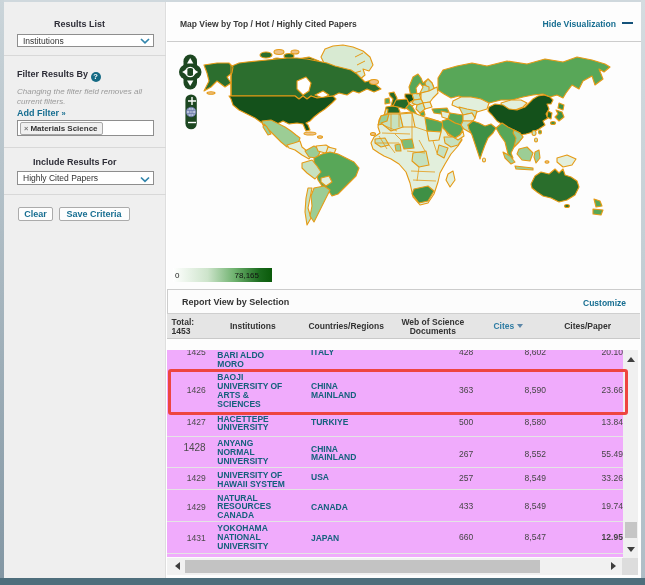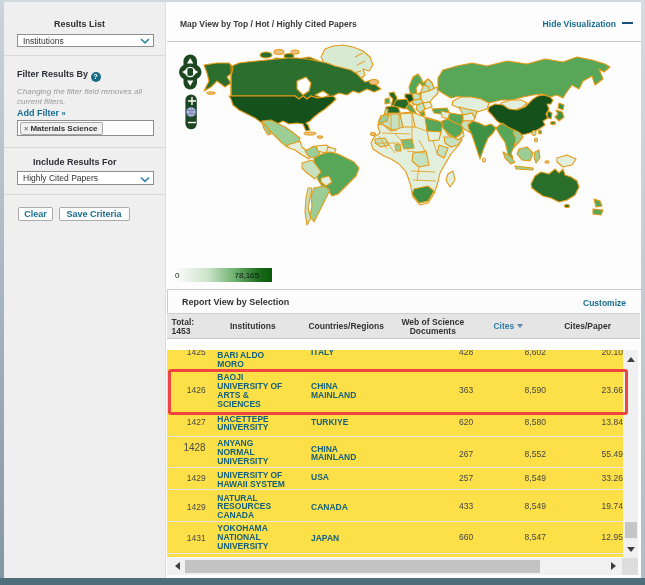--- a/index.html
+++ b/index.html
@@ -203,38 +203,38 @@
       <span class="c">Customize</span>
     </div>
   <div class="thead">
     <div style="position:absolute;left:4.6px;top:3.5px;line-height:9px;">Total:<br>1453</div>
     <div style="position:absolute;left:55.8px;top:7.2px;width:60px;text-align:center;">Institutions</div>
     <div style="position:absolute;left:139.2px;top:7.2px;width:80px;text-align:center;">Countries/Regions</div>
     <div style="position:absolute;left:230.8px;top:3.5px;width:70px;text-align:center;line-height:9px;">Web of Science<br>Documents</div>
     <div style="position:absolute;left:311px;top:7.2px;width:60px;text-align:center;color:#2E7CA3;">Cites <span style="display:inline-block;width:0;height:0;border-left:3px solid transparent;border-right:3px solid transparent;border-top:4px solid #5C87A8;vertical-align:1px;"></span></div>
     <div style="position:absolute;left:390.6px;top:7.2px;width:60px;text-align:center;">Cites/Paper</div>
   </div>
-  <div style="position:absolute;left:0;top:347.8px;width:456.3px;height:207.7px;overflow:hidden;background:#fde047;">
+  <div style="position:absolute;left:0;top:347.8px;width:456.3px;height:207.7px;overflow:hidden;background:#f0abfc;">
     <div style="position:absolute;left:0;top:-347.8px;width:456.3px;height:585px;">
 <div style="position:absolute;top:345.7px;line-height:8.8px;color:#4A4A4A;font-size:8.5px;left:2.7px;width:36px;text-align:right;">1425</div>
 <div style="position:absolute;top:348.8px;line-height:8.8px;color:#15617D;font-weight:bold;font-size:8.5px;left:50.3px;">BARI ALDO<br>MORO</div>
 <div style="position:absolute;top:345.7px;line-height:8.8px;color:#15617D;font-weight:bold;font-size:8.5px;left:144.0px;">ITALY</div>
 <div style="position:absolute;top:345.7px;line-height:8.8px;color:#454545;font-size:8.5px;left:256.3px;width:50px;text-align:right;">428</div>
 <div style="position:absolute;top:345.7px;line-height:8.8px;color:#454545;font-size:8.5px;left:328.9px;width:50px;text-align:right;">8,602</div>
 <div style="position:absolute;top:345.7px;line-height:8.8px;color:#454545;font-size:8.5px;left:405.9px;width:50px;text-align:right;">20.10</div>
 <div style="position:absolute;top:384.1px;line-height:8.8px;color:#4A4A4A;font-size:8.5px;left:2.7px;width:36px;text-align:right;">1426</div>
 <div style="position:absolute;top:371.4px;line-height:8.8px;color:#15617D;font-weight:bold;font-size:8.5px;left:50.3px;">BAOJI<br>UNIVERSITY OF<br>ARTS &amp;<br>SCIENCES</div>
 <div style="position:absolute;top:380.4px;line-height:8.8px;color:#15617D;font-weight:bold;font-size:8.5px;left:144.0px;">CHINA<br>MAINLAND</div>
 <div style="position:absolute;top:384.1px;line-height:8.8px;color:#454545;font-size:8.5px;left:256.3px;width:50px;text-align:right;">363</div>
 <div style="position:absolute;top:384.1px;line-height:8.8px;color:#454545;font-size:8.5px;left:328.9px;width:50px;text-align:right;">8,590</div>
 <div style="position:absolute;top:384.1px;line-height:8.8px;color:#454545;font-size:8.5px;left:405.9px;width:50px;text-align:right;">23.66</div>
 <div style="position:absolute;top:415.9px;line-height:8.8px;color:#4A4A4A;font-size:8.5px;left:2.7px;width:36px;text-align:right;">1427</div>
 <div style="position:absolute;top:412.7px;line-height:8.8px;color:#15617D;font-weight:bold;font-size:8.5px;left:50.3px;">HACETTEPE<br>UNIVERSITY</div>
 <div style="position:absolute;top:415.9px;line-height:8.8px;color:#15617D;font-weight:bold;font-size:8.5px;left:144.0px;">TURKIYE</div>
-<div style="position:absolute;top:416.2px;line-height:8.8px;color:#454545;font-size:8.5px;left:256.3px;width:50px;text-align:right;">620</div>
+<div style="position:absolute;top:416.2px;line-height:8.8px;color:#454545;font-size:8.5px;left:256.3px;width:50px;text-align:right;">500</div>
 <div style="position:absolute;top:416.2px;line-height:8.8px;color:#454545;font-size:8.5px;left:328.9px;width:50px;text-align:right;">8,580</div>
 <div style="position:absolute;top:416.2px;line-height:8.8px;color:#454545;font-size:8.5px;left:405.9px;width:50px;text-align:right;">13.84</div>
 <div style="position:absolute;top:442px;line-height:8.8px;color:#4A4A4A;font-size:10px;left:2.7px;width:36px;text-align:right;">1428</div>
 <div style="position:absolute;top:437.1px;line-height:8.8px;color:#15617D;font-weight:bold;font-size:8.5px;left:50.3px;">ANYANG<br>NORMAL<br>UNIVERSITY</div>
 <div style="position:absolute;top:442.6px;line-height:8.8px;color:#15617D;font-weight:bold;font-size:8.5px;left:144.0px;">CHINA<br>MAINLAND</div>
 <div style="position:absolute;top:448.4px;line-height:8.8px;color:#454545;font-size:8.5px;left:256.3px;width:50px;text-align:right;">267</div>
 <div style="position:absolute;top:448.4px;line-height:8.8px;color:#454545;font-size:8.5px;left:328.9px;width:50px;text-align:right;">8,552</div>
 <div style="position:absolute;top:448.4px;line-height:8.8px;color:#454545;font-size:8.5px;left:405.9px;width:50px;text-align:right;">55.49</div>
 <div style="position:absolute;top:472.2px;line-height:8.8px;color:#4A4A4A;font-size:8.5px;left:2.7px;width:36px;text-align:right;">1429</div>
 <div style="position:absolute;top:468.9px;line-height:8.8px;color:#15617D;font-weight:bold;font-size:8.5px;left:50.3px;">UNIVERSITY OF<br>HAWAII SYSTEM</div>
@@ -246,21 +246,21 @@
 <div style="position:absolute;top:491.6px;line-height:8.8px;color:#15617D;font-weight:bold;font-size:8.5px;left:50.3px;">NATURAL<br>RESOURCES<br>CANADA</div>
 <div style="position:absolute;top:500.6px;line-height:8.8px;color:#15617D;font-weight:bold;font-size:8.5px;left:144.0px;">CANADA</div>
 <div style="position:absolute;top:500.4px;line-height:8.8px;color:#454545;font-size:8.5px;left:256.3px;width:50px;text-align:right;">433</div>
 <div style="position:absolute;top:500.4px;line-height:8.8px;color:#454545;font-size:8.5px;left:328.9px;width:50px;text-align:right;">8,549</div>
 <div style="position:absolute;top:500.4px;line-height:8.8px;color:#454545;font-size:8.5px;left:405.9px;width:50px;text-align:right;">19.74</div>
 <div style="position:absolute;top:531.5px;line-height:8.8px;color:#4A4A4A;font-size:8.5px;left:2.7px;width:36px;text-align:right;">1431</div>
 <div style="position:absolute;top:522.4px;line-height:8.8px;color:#15617D;font-weight:bold;font-size:8.5px;left:50.3px;">YOKOHAMA<br>NATIONAL<br>UNIVERSITY</div>
 <div style="position:absolute;top:531.5px;line-height:8.8px;color:#15617D;font-weight:bold;font-size:8.5px;left:144.0px;">JAPAN</div>
 <div style="position:absolute;top:531.2px;line-height:8.8px;color:#454545;font-size:8.5px;left:256.3px;width:50px;text-align:right;">660</div>
 <div style="position:absolute;top:531.2px;line-height:8.8px;color:#454545;font-size:8.5px;left:328.9px;width:50px;text-align:right;">8,547</div>
-<div style="position:absolute;top:531.2px;line-height:8.8px;color:#454545;font-size:8.5px;left:405.9px;width:50px;text-align:right;">12.95</div>
+<div style="position:absolute;top:531.2px;line-height:8.8px;color:#454545;font-size:8.5px;left:405.9px;width:50px;text-align:right;font-weight:bold;">12.95</div>
 <div style="position:absolute;left:0;top:434.3px;width:456px;height:1px;background:#E4E4E4;"></div>
 <div style="position:absolute;left:0;top:464.5px;width:456px;height:1px;background:#E4E4E4;"></div>
 <div style="position:absolute;left:0;top:487.0px;width:456px;height:1px;background:#E4E4E4;"></div>
 <div style="position:absolute;left:0;top:518.5px;width:456px;height:1px;background:#E4E4E4;"></div>
 <div style="position:absolute;left:0;top:550.5px;width:456px;height:1px;background:#E4E4E4;"></div>
     </div>
   </div>
   <div class="redbox"></div>
   <div class="vsb">
     <div class="arr" style="left:3.5px;top:6.5px;border-left:4px solid transparent;border-right:4px solid transparent;border-bottom:5px solid #3E3E3E;"></div>

